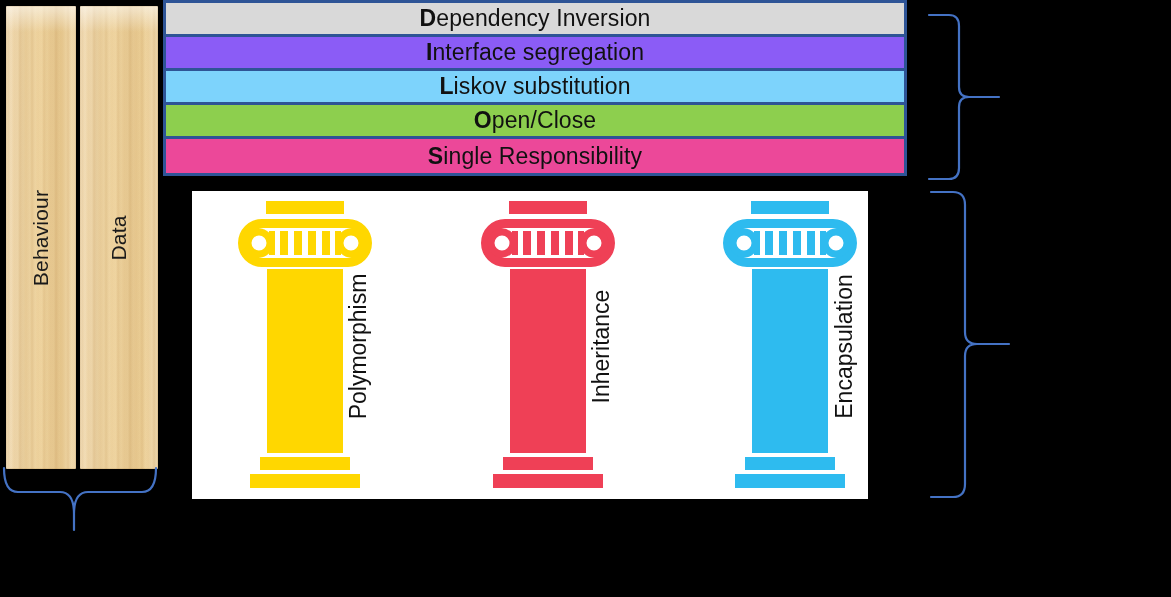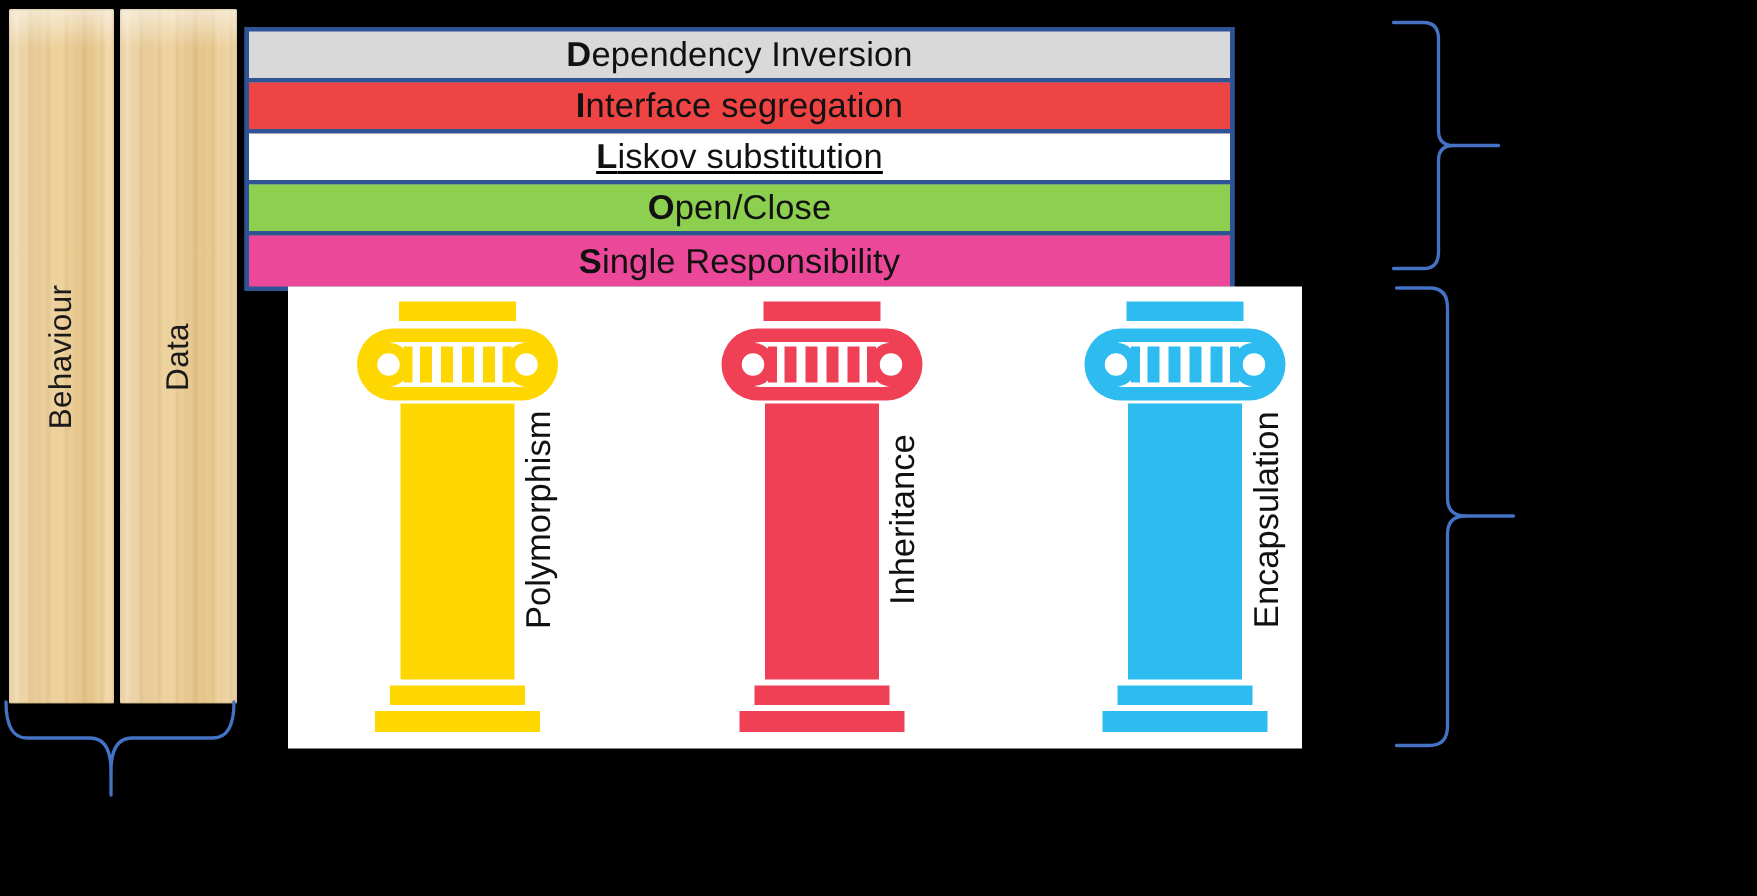--- a/index.html
+++ b/index.html
@@ -56,22 +56,22 @@
     white-space: nowrap;
     color: #1a1a1a;
     font-size: 21px;
     letter-spacing: 0.2px;
   }
 
   
   #solid-stack {
     position: absolute;
     left: 163px;
-    top: 18px;
-    width: 660px;
+    top: 0;
+    width: 744px;
     border: 3px solid #d946ef;
     box-sizing: border-box;
     background: #2e5496;
   }
   .solid-row {
     height: 34px;
     border-bottom: 3px solid #2e5496;
     display: flex;
     align-items: center;
     justify-content: center;
@@ -148,26 +148,26 @@
   <div class="plank plank-b">
     <div class="plank-label">Data</div>
   </div>
 
   <div id="solid-stack" style="border-color: rgb(46, 84, 150); background: rgb(46, 84, 150);">
     <div class="solid-row" style="background: rgb(217, 217, 217); border-bottom-color: rgb(46, 84, 150);">
       <div class="solid-text">
         <b>D</b><span>ependency  Inversion</span>
       </div>
     </div>
-    <div class="solid-row" style="background: #ef4444; border-bottom-color: rgb(46, 84, 150); justify-content: center;">
+    <div class="solid-row" style="background: #8b5cf6; border-bottom-color: rgb(46, 84, 150); justify-content: center;">
       <div class="solid-text">
         <b>I</b><span>nterface segregation</span>
       </div>
     </div>
-    <div class="solid-row" style="background: #ffffff; border-bottom-color: rgb(46, 84, 150); text-decoration: underline;">
+    <div class="solid-row" style="background: #7dd3fc; border-bottom-color: rgb(46, 84, 150);">
       <div class="solid-text">
         <b>L</b><span>iskov substitution</span>
       </div>
     </div>
     <div class="solid-row" style="background: rgb(141, 207, 78); border-bottom-color: rgb(46, 84, 150);">
       <div class="solid-text">
         <b>O</b><span>pen/Close</span>
       </div>
     </div>
     <div class="solid-row" style="background: #ec4899; border-bottom-color: rgb(46, 84, 150);">

